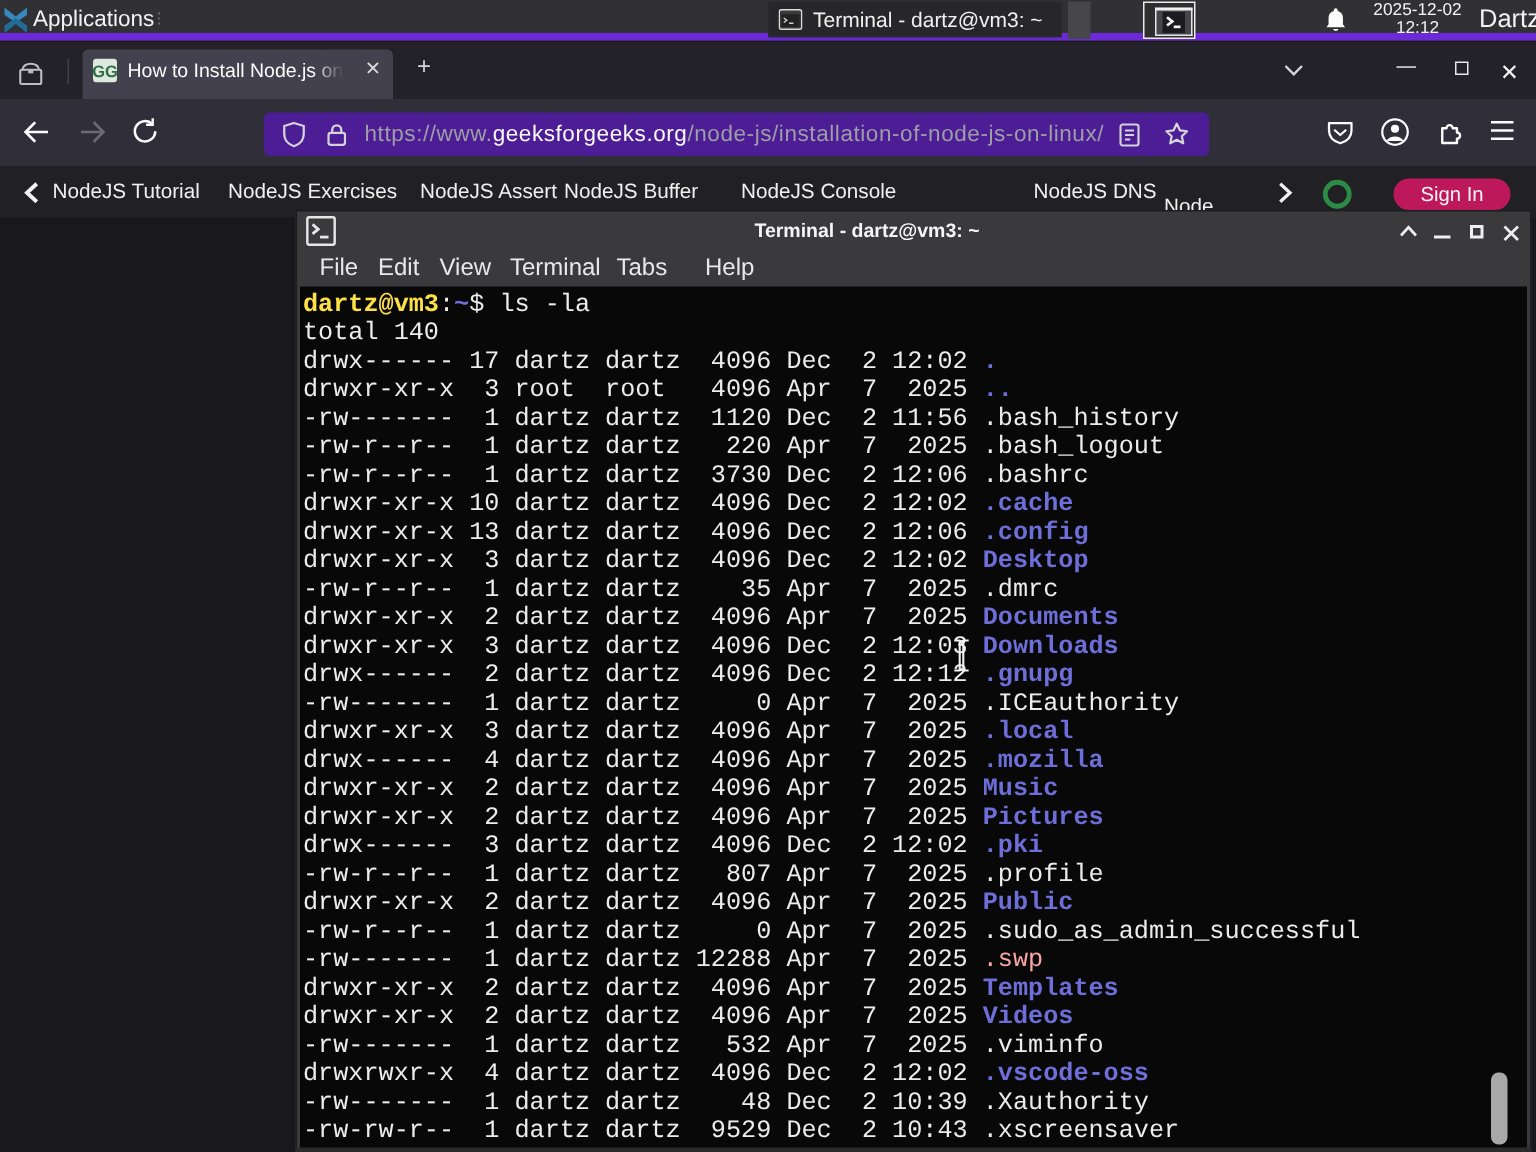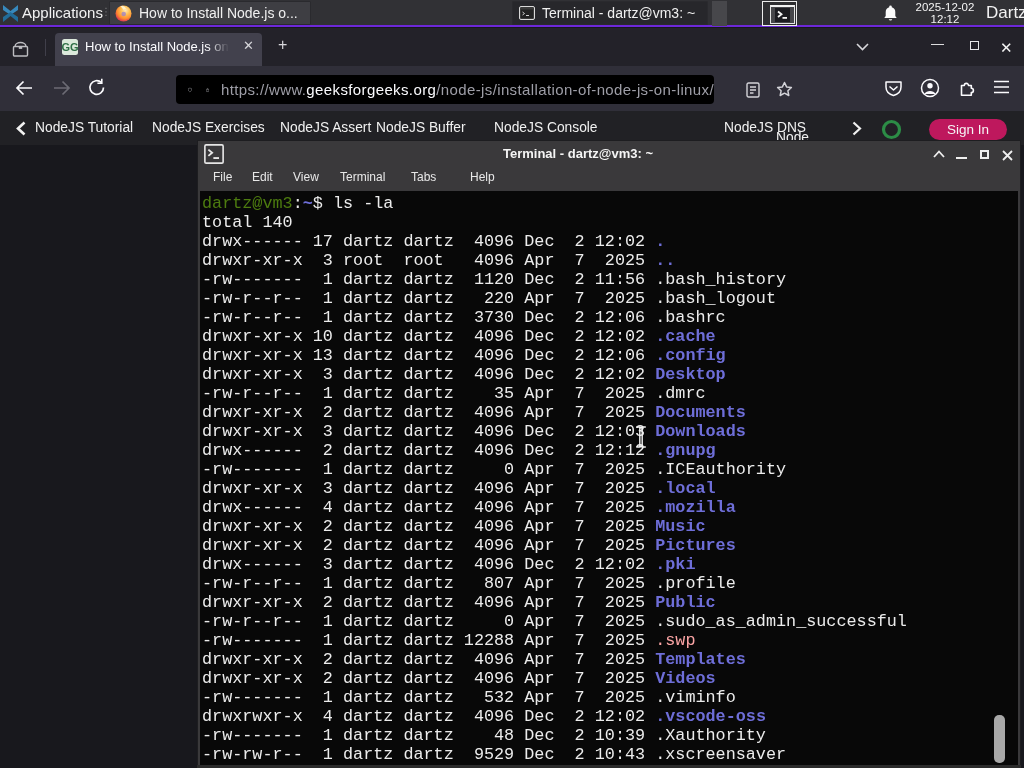--- a/index.html
+++ b/index.html
@@ -1,67 +1,50 @@
 <!DOCTYPE html>
 <html><head>
 <meta charset="utf-8">
 <style>
   * { margin:0; padding:0; box-sizing:border-box; }
   html,body { width:1024px; height:768px; overflow:hidden; background:#18181d; font-family:"Liberation Sans", sans-serif; }
   .abs { position:absolute; }
   
-  #panel { position:absolute; left:0; top:0; width:1024px; height:27px; background:#313135; border-bottom:2px solid #6d28d9; }
+  #panel { position:absolute; left:0; top:0; width:1024px; height:27px; background:#313135; border-bottom:5px solid #6d28d9; }
   .ptxt { color:#f2f2f2; font-size:15px; }
   .taskbtn { position:absolute; top:1px; height:24px; background:#3e3e43; border:1px solid #2a2a2e; border-radius:1px; display:flex; align-items:center; color:#f0f0f0; font-size:14px; white-space:nowrap; overflow:hidden; }
   .taskbtn.active { background:#27272b; }
   
   #tabbar { position:absolute; left:0; top:28px; width:1024px; height:38px; background:#232229; }
   #toolbar { position:absolute; left:0; top:66px; width:1024px; height:45px; background:#302f39; }
-  #urlbar { position:absolute; left:176px; top:9px; width:538px; height:29px; background:#000000; border-radius:4px; display:flex; align-items:center; }
+  #urlbar { position:absolute; left:176px; top:9px; width:630px; height:29px; background:#4c1d95; border-radius:4px; display:flex; align-items:center; }
   #subnav { position:absolute; left:0; top:111px; width:1024px; height:34px; background:#212125; color:#f0f0f0; font-size:13.8px; }
   .navitem { position:absolute; top:9px; white-space:nowrap; }
   
   #term { position:absolute; left:197px; top:140px; width:824px; height:628px; background:#3a393b; border:1px solid #1d1d20; border-bottom:none; }
   #ttitle { position:absolute; left:0; top:0; width:100%; height:26px; }
-  #tmenu { position:absolute; left:1px; top:26px; width:820px; height:24px; color:#e8e8e8; font-size:12px; }
+  #tmenu { position:absolute; left:1px; top:26px; width:820px; height:24px; color:#e8e8e8; font-size:16px; }
   #tscreen { position:absolute; left:2px; top:50px; width:818px; height:576px; background:#080808; overflow:hidden; }
   #tscreen pre { font-family:"Liberation Mono", monospace; font-size:16.8px; line-height:19px; color:#ececec; position:absolute; left:2px; top:3px; letter-spacing:0; }
-  .g { color:#4d7c0f; font-weight:normal; }
+  .g { color:#fde047; font-weight:bold; }
   .b { color:#6e6ed8; font-weight:bold; }
   .dim { color:#fca5a5; }
   .wctl { color:#f4f4f4; font-size:13px; }
 </style>
 </head>
 <body>
 
 <div id="panel">
   <svg class="abs" style="left:2px;top:4px" width="17" height="19" viewBox="0 0 17 19">
     <path d="M1 1 L8.5 7 L16 1 L16 6 L8.5 11 L1 6 Z" fill="#3789bd"></path>
     <path d="M1 18 L8.5 12 L16 18 L16 13 L8.5 8 L1 13 Z" fill="#226c99"></path>
   </svg>
   <span class="ptxt abs" style="left:22px;top:4px;">Applications</span>
   <span class="abs" style="left:101px;top:6px;color:#77777c;font-size:10px;letter-spacing:0;">⋮</span>
 
-  <div class="taskbtn" style="left:109px;width:202px;">
-    <svg style="margin:0 7px 0 5px" width="17" height="17" viewBox="0 0 17 17">
-      <defs>
-          <radialGradient id="fxg" cx="0.62" cy="0.3" r="0.75">
-        <stop offset="0" stop-color="#ffe9bd"></stop>
-            <stop offset="0.35" stop-color="#ffc153"></stop>
-        <stop offset="0.7" stop-color="#ff8b2e"></stop>
-            <stop offset="1" stop-color="#d6304e"></stop>
-      </radialGradient>
-        </defs>
-      <circle cx="8.5" cy="8.5" r="8" fill="url(#fxg)"></circle>
-      <path d="M2 10 a6.8 6.8 0 0 0 13 1.5 a7 7 0 0 1 -13 -1.5" fill="#e83e66" opacity="0.8"></path>
-      <circle cx="8.7" cy="9.0" r="2.3" fill="#8a76e0" opacity="0.65"></circle>
-      <path d="M5.5 1.2 a4.5 4.5 0 0 1 5.5 2.3 l-2.4 1.2 z" fill="#fff3d0" opacity="0.95"></path>
-    </svg>
-    <span>How to Install Node.js o...</span>
-  </div>
   <div class="taskbtn active" style="left:512px;width:196px;">
     <svg style="margin:0 7px 0 6px" width="16" height="14" viewBox="0 0 16 14">
       <rect x="0.5" y="0.5" width="15" height="13" rx="1.5" fill="#3b3b3b" stroke="#d9d9d9"></rect>
       <rect x="2" y="3.5" width="12" height="8.5" fill="#222"></rect>
       <path d="M3.5 6 l2 1.5 l-2 1.5" stroke="#cfcfcf" stroke-width="1" fill="none"></path>
       <rect x="7" y="9" width="3" height="1" fill="#cfcfcf"></rect>
     </svg>
     <span>Terminal - dartz@vm3: ~</span>
   </div>
   <div class="abs" style="left:712px;top:1px;width:15px;height:25px;background:#47474b;"></div>
@@ -159,21 +142,21 @@
 <div id="subnav">
   <svg class="abs" style="left:16px;top:10px" width="10" height="15" viewBox="0 0 10 15" fill="none" stroke="#f2f2f2" stroke-width="2.6">
       <path d="M8.5 1.5 L2 7.5 l6.5 6"></path>
     </svg>
   <span class="navitem" style="left:35px;">NodeJS Tutorial</span>
   <span class="navitem" style="left:152px;">NodeJS Exercises</span>
   <span class="navitem" style="left:280px;">NodeJS Assert</span>
   <span class="navitem" style="left:376px;">NodeJS Buffer</span>
   <span class="navitem" style="left:494px;">NodeJS Console</span>
   <span class="navitem" style="left:615px;margin-top:20px;">NodeJS Crypto</span>
-  <span class="navitem" style="left:724px;">NodeJS DNS</span>
+  <span class="navitem" style="left:689px;">NodeJS DNS</span>
   <span class="navitem" style="left:776px;margin-top:10px;">Node</span>
   <svg class="abs" style="left:852px;top:10px" width="10" height="15" viewBox="0 0 10 15" fill="none" stroke="#f0f0f0" stroke-width="2.2">
       <path d="M1.5 1.5 L8 7.5 l-6.5 6"></path>
     </svg>
   <svg class="abs" style="left:881px;top:119px;top:8px" width="21" height="21" viewBox="0 0 21 21" fill="none">
       <circle cx="10.5" cy="10.5" r="8" stroke="#2c8c46" stroke-width="3.2"></circle>
     </svg>
   <div class="abs" style="left:929px;top:8px;width:78px;height:21px;background:#be185d;border-radius:11px;color:#f5f5f5;font-size:13.5px;text-align:center;line-height:21px;">Sign In</div>
 </div>
 

